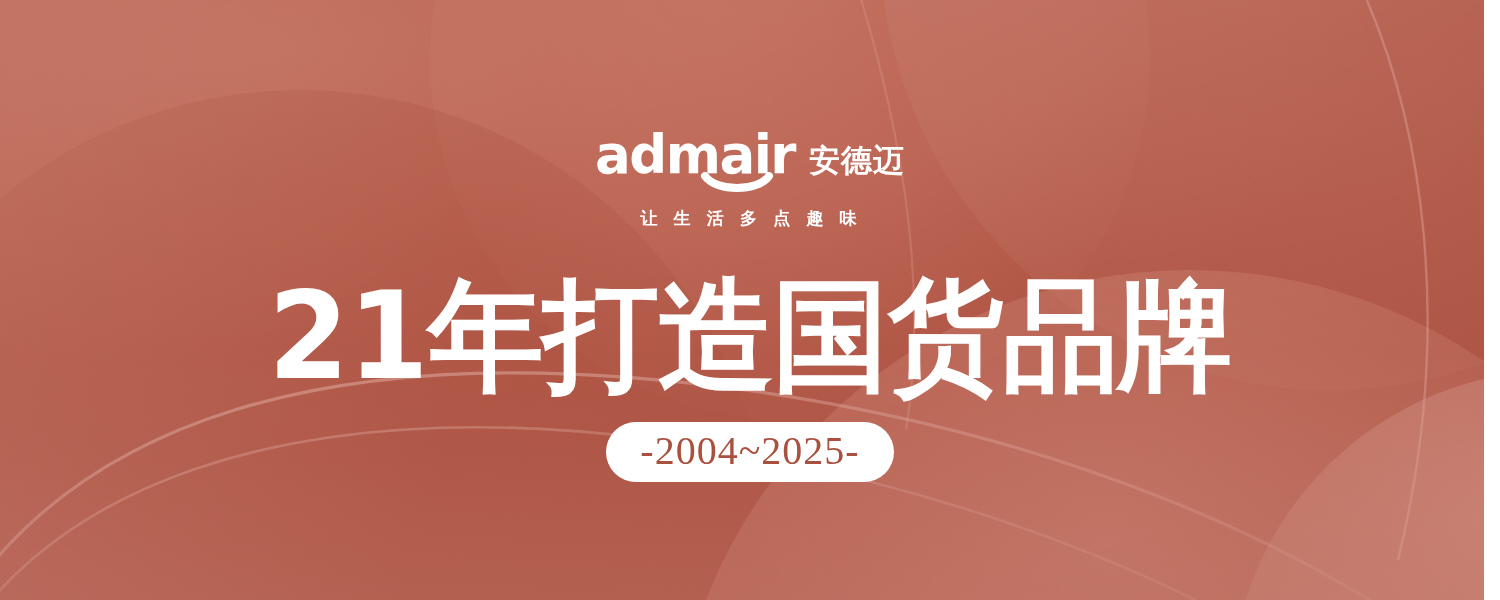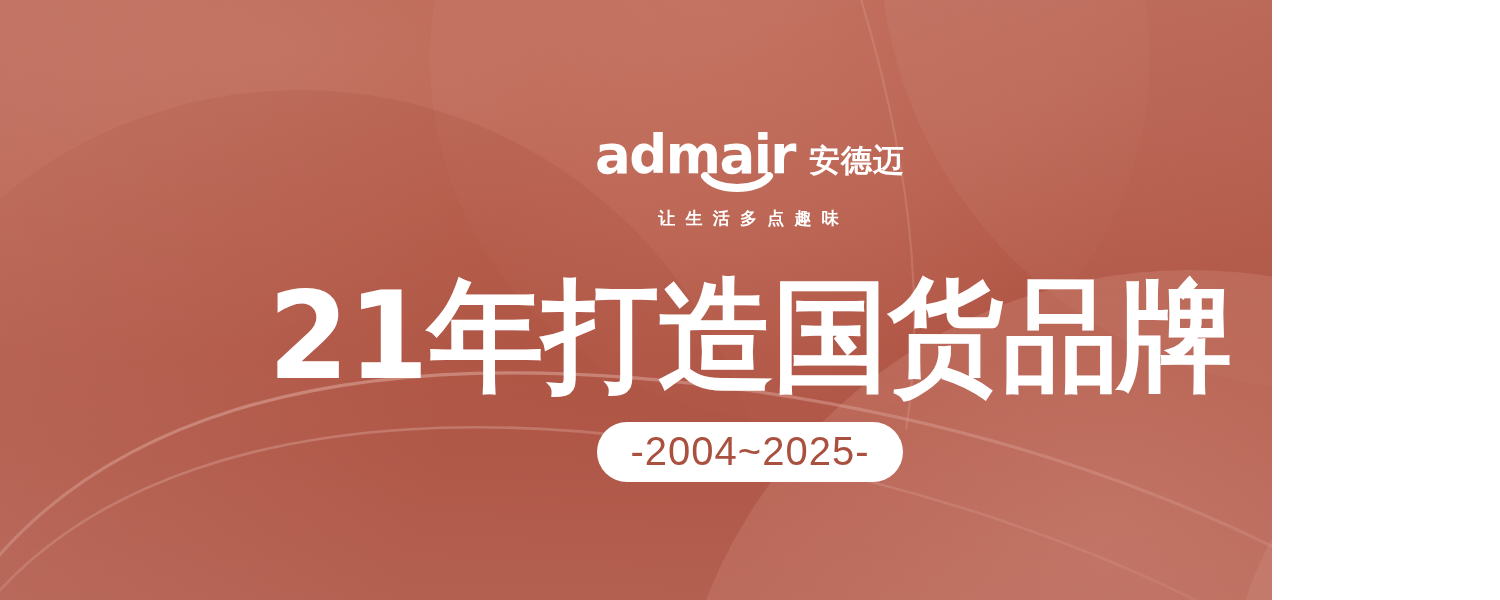--- a/index.html
+++ b/index.html
@@ -4,21 +4,21 @@
 <title>admair banner</title>
 <style>
   * { margin:0; padding:0; box-sizing:border-box; }
   html, body {
     width:1500px; height:600px;
     overflow:hidden;
     font-family:"Liberation Sans", sans-serif;
   }
   #banner {
     position:relative;
-    width:1272px; height:600px;
+    width:1484px; height:600px;
     overflow:hidden;
     background:#b45a48;
   }
   
   .bg-layer { position:absolute; pointer-events:none; }
 
   #bg-base {
     left:0; top:0; width:1500px; height:600px;
     background:
       radial-gradient(120% 110% at 18% 8%,  #c2705e 0%, #bb6250 28%, #ae5242 62%, #a94f3f 100%);
@@ -97,30 +97,30 @@
         <svg width="74" height="24" viewBox="0 0 74 24" style="position:absolute; left:105px; top:44px;">
           <path d="M5 4 C 16 20 58 20 69 4" fill="none" stroke="#fff" stroke-width="8" stroke-linecap="round"></path>
         </svg>
       </div>
 
       <div style="font-family:'DejaVu Sans','Liberation Sans', sans-serif; font-weight:700;
                   font-size:31px; color:#fff; letter-spacing:1px;
                   line-height:1; padding-bottom:5px;margin-top:40px;">安德迈</div>
     </div>
 
-    <div style="margin-top:26px; font-family:Liberation Serif, serif;
+    <div style="margin-top:26px; font-family:Liberation Mono, monospace;
                 font-size:17px; font-weight:600; color:#fff;
                 letter-spacing:3px; text-align:center;">让 生 活 多 点 趣 味</div>
 
     <div style="margin-top:42px; font-family:'DejaVu Sans','Liberation Sans', sans-serif;
                 font-size:122px; font-weight:700; color:#fff; line-height:1.05;
                 letter-spacing:-1px; white-space:nowrap;
                 transform:scaleX(0.95); transform-origin:center;">21年打造国货品牌</div>
 
     <div style="margin-top:22px; background:#fff; border-radius:40px;
                 padding:9px 34px 11px 34px; display:inline-block;">
-      <span style="font-family:Liberation Sans, sans-serif; font-size:40px;
+      <span style="font-family:Liberation Serif, serif; font-size:40px;
                    font-weight:500; color:#a9503f; letter-spacing:1px; line-height:1;
                    display:inline-block;">-2004~2025-</span>
     </div>
 
   </div>
 </div>
 
 </body></html>

